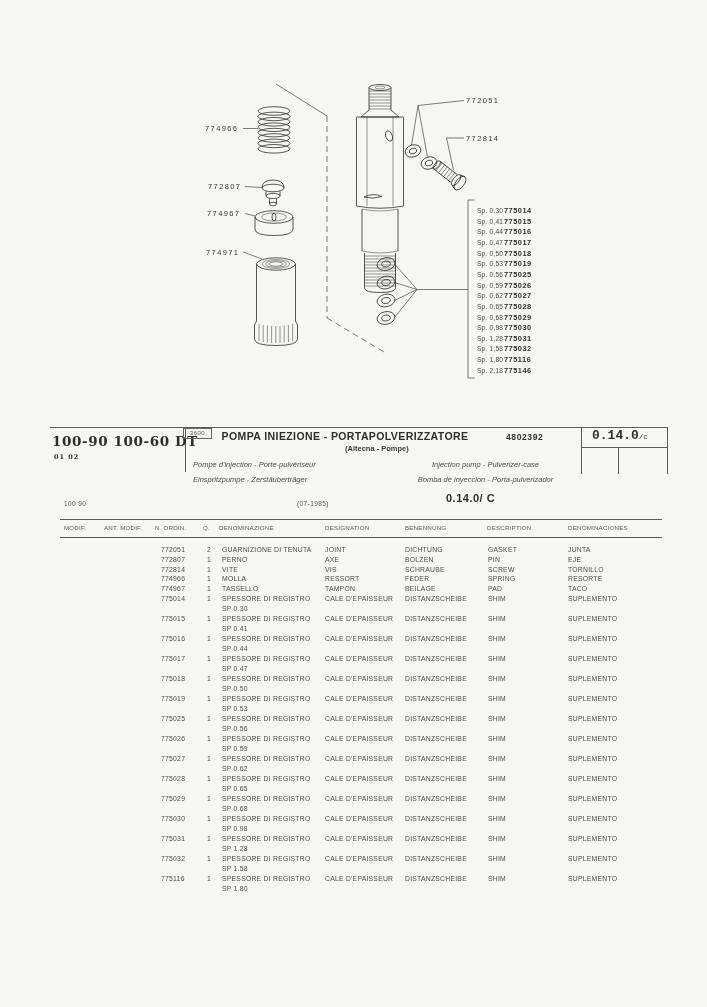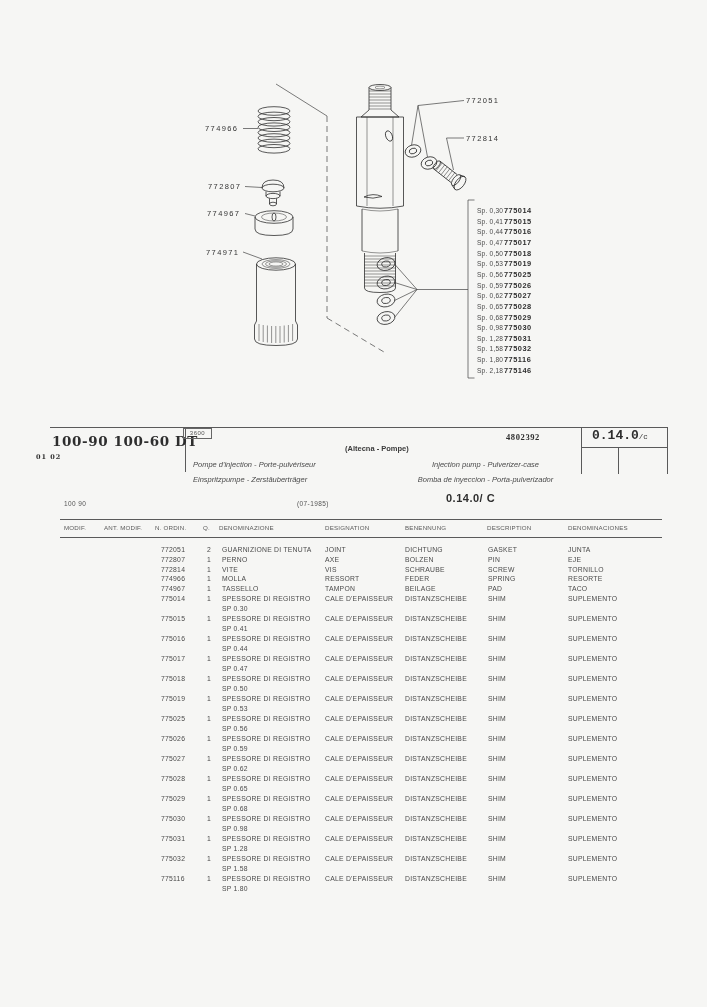--- a/index.html
+++ b/index.html
@@ -7,29 +7,29 @@
   body { background:#f0f0ee; font-family:"Liberation Sans", sans-serif; }
   .page { position:absolute; left:0; top:0; width:707px; height:1007px;
           background:#f6f6f4; color:#3f3f3f; overflow:hidden; }
 
   .hline { position:absolute; height:1px; background:#5a5a5a; }
   .vline { position:absolute; width:1px; background:#5a5a5a; }
 
   
   .models { position:absolute; left:52px; top:433px; font-family:"DejaVu Serif", serif;
             font-weight:bold; font-size:13.5px; letter-spacing:0.6px; color:#2e2e2e; }
-  .variant { position:absolute; left:36px; top:453px; font-family:"DejaVu Serif", serif;
+  .variant { position:absolute; left:54px; top:453px; font-family:"DejaVu Serif", serif;
              font-weight:bold; font-size:6.5px; letter-spacing:1px; color:#2e2e2e; }
   .codebox { position:absolute; left:183px; top:428px; width:29px; height:11px;
              border:1px solid #666; font-size:6px; text-align:center; line-height:9px;
              color:#555; letter-spacing:0.5px; }
   .title   { position:absolute; left:190px; top:430px; width:310px; text-align:center;
              font-size:10.5px; font-weight:bold; letter-spacing:0.4px; color:#2e2e2e; white-space:nowrap; }
   .dwgcode { position:absolute; left:506px; top:432px; font-size:8.5px; font-weight:bold;
-             letter-spacing:0.6px; color:#2e2e2e;font-family:Liberation Serif, serif; }
+             letter-spacing:0.6px; color:#2e2e2e; }
   .sub-it  { position:absolute; font-style:italic; font-size:7.5px; color:#4a4a4a; white-space:nowrap;margin-top:16px; }
   .sub-b   { position:absolute; font-size:7.5px; font-weight:bold; color:#3a3a3a; white-space:nowrap; }
   .r-align { text-align:center; width:163px; left:404px; }
   .seccode { position:absolute; left:592px; top:428px; font-size:13px; font-weight:bold; color:#2e2e2e;font-family:Liberation Mono, monospace; }
   .seccode .suf { font-size:7.5px; font-weight:normal; }
 
   
   .sh-model   { position:absolute; left:64px;  top:500px; font-size:6.5px; color:#555; letter-spacing:0.4px; }
   .sh-edition { position:absolute; left:297px; top:500px; font-size:6.5px; color:#555; letter-spacing:0.4px; }
   .sh-section { position:absolute; left:446px; top:492px; font-size:11px; font-weight:bold; color:#2e2e2e; letter-spacing:0.5px; }
@@ -224,20 +224,21 @@
   <div class="hline" style="left:50px; top:427px; width:617px;"></div>
   <div class="vline" style="left:185px; top:427px; height:45px;"></div>
   <div class="vline" style="left:581px; top:427px; height:47px;"></div>
   <div class="vline" style="left:618px; top:447px; height:27px;"></div>
   <div class="vline" style="left:667px; top:427px; height:47px;"></div>
   <div class="hline" style="left:581px; top:447px; width:86px;"></div>
 
   <div class="models">100-90 100-60 DT</div>
   <div class="variant">01 02</div>
   <div class="codebox">3600</div>
+  <div class="title">POMPA INIEZIONE - PORTAPOLVERIZZATORE</div>
   <div class="dwgcode">4802392</div>
 
   <div class="sub-it" style="left:193px; top:444px;">Pompe d'injection - Porte-pulvériseur</div>
   <div class="sub-b" style="left:345px; top:444px;">(Altecna - Pompe)</div>
   <div class="sub-it r-align" style="top:444px;">Injection pump - Pulverizer-case</div>
   <div class="sub-it" style="left:193px; top:459px;">Einspritzpumpe - Zerstäuberträger</div>
   <div class="sub-it r-align" style="top:459px;">Bomba de inyeccion - Porta-pulverizador</div>
 
   <div class="seccode">
     <span>0.14.0</span><span class="suf">/c</span>

